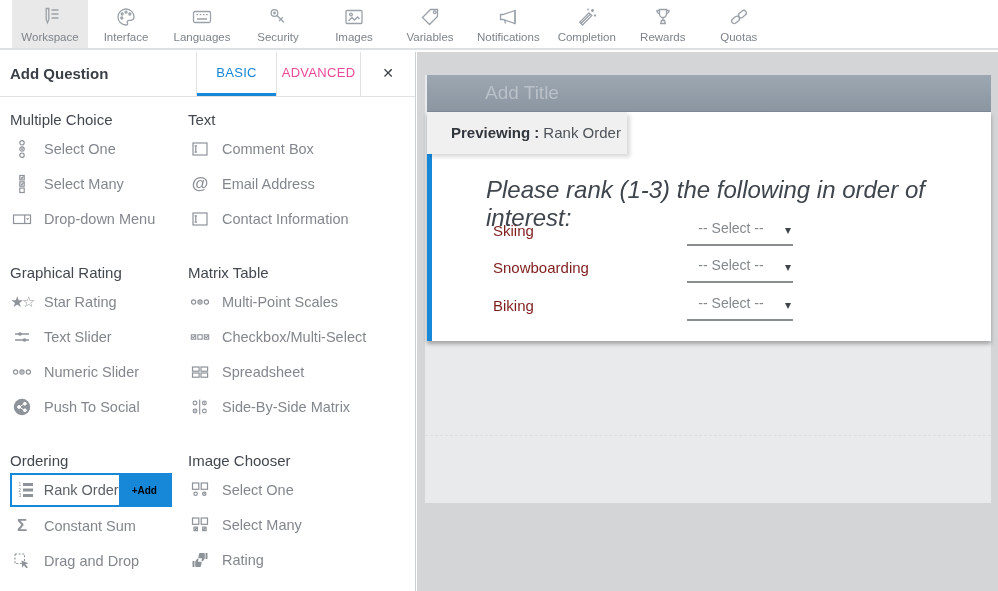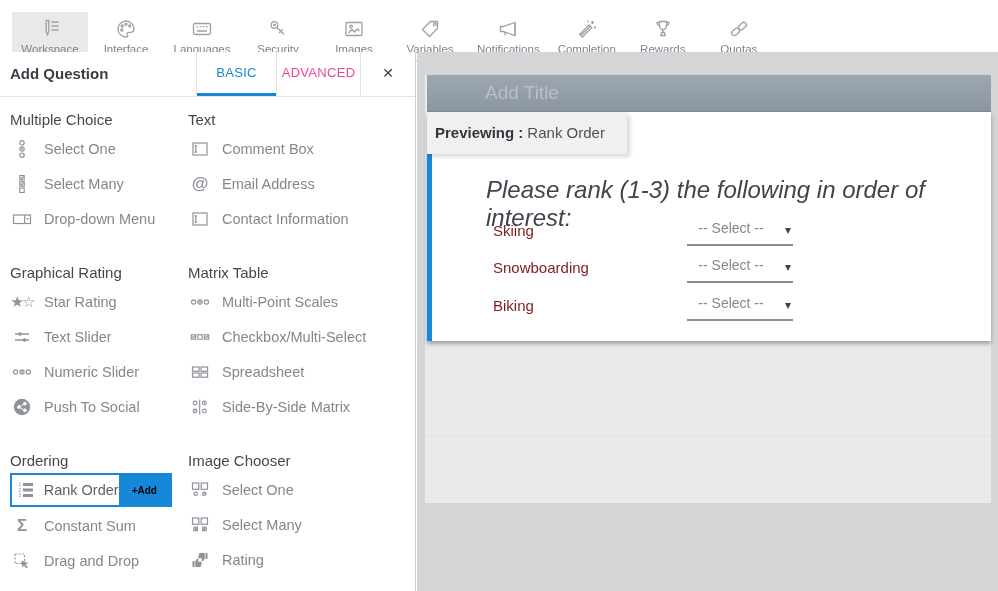--- a/index.html
+++ b/index.html
@@ -1,20 +1,20 @@
 <!DOCTYPE html>
 <html><head>
 <meta charset="utf-8">
 <style>
   html,body{margin:0;padding:0;}
   body{font-family:"Liberation Sans","DejaVu Sans",sans-serif;background:#fff;}
   .app{position:relative;width:998px;height:591px;overflow:hidden;background:#fff;}
 
   
-  .toolbar{position:absolute;top:12px;left:0;width:100%;height:50px;background:#fff;
+  .toolbar{position:absolute;top:0;left:0;width:100%;height:50px;background:#fff;
            border-bottom:2px solid #dde0e2;display:flex;align-items:stretch;padding-left:12px;box-sizing:border-box;}
   .tb-item{display:flex;flex-direction:column;align-items:center;justify-content:flex-end;
            padding:4px 9px 5px;min-width:58px;cursor:pointer;}
   .tb-item.active{background:#e9e9e9;}
   .tb-icon{color:#9aa1a8;height:27px;display:flex;align-items:center;}
   .tb-label{font-size:11.5px;color:#7d838a;margin-top:2px;white-space:nowrap;}
 
   
   .left-panel{position:absolute;top:52px;left:0;width:416px;bottom:0;background:#fff;
               border-right:1px solid #cbd0d3;box-sizing:border-box;}
@@ -42,21 +42,21 @@
   
   .main-area{position:absolute;top:52px;left:417px;right:0;bottom:0;background:#d3d5d7;}
   .panel-gray{position:absolute;left:8px;top:23px;width:566px;height:428px;background:#e9eaeb;}
   .dashed-line{position:absolute;left:0;top:360px;width:100%;border-top:1px dashed #dcdedd;}
   .add-title-bar{position:absolute;left:10px;top:23px;width:564px;height:37px;box-sizing:border-box;
                  background:linear-gradient(#9ca7b1,#8b96a2);border-bottom:1px solid #7f8a96;
                  color:#b9c0c8;font-size:19px;line-height:36px;padding-left:58px;cursor:text;}
   .preview-card{position:absolute;left:10px;top:60px;width:564px;height:229px;background:#fff;
                 box-shadow:0 3px 4px rgba(0,0,0,.3);}
   .previewing-tab{position:absolute;left:10px;top:60px;width:200px;height:42px;background:#f0f0f0;
-                  box-shadow:3px 3px 4px rgba(0,0,0,.15);box-sizing:border-box;padding:12px 0 0 8px;
+                  box-shadow:3px 3px 4px rgba(0,0,0,.15);box-sizing:border-box;padding:12px 0 0 24px;
                   font-size:15px;color:#4d5258;z-index:3;}
   .previewing-tab b{color:#32373d;margin-right:4px;}
   .blue-bar{position:absolute;left:10px;top:102px;width:5px;height:187px;background:#1787d8;z-index:2;}
   .question-title{position:absolute;left:69px;top:124px;width:500px;font-size:24px;color:#3f454c;z-index:2;font-style:italic;}
   .row-label{position:absolute;left:76px;font-size:15px;color:#7f1d1d;z-index:2;}
   .sel{position:absolute;left:270px;width:106px;height:28px;border-bottom:2px solid #8a8d8f;
        box-sizing:border-box;z-index:2;cursor:pointer;}
   .sel-text{display:block;text-align:center;padding-right:18px;font-size:14px;color:#84898e;margin-top:2px;}
   .sel-caret{position:absolute;right:2px;top:5px;font-size:12px;color:#3f444a;}
 

